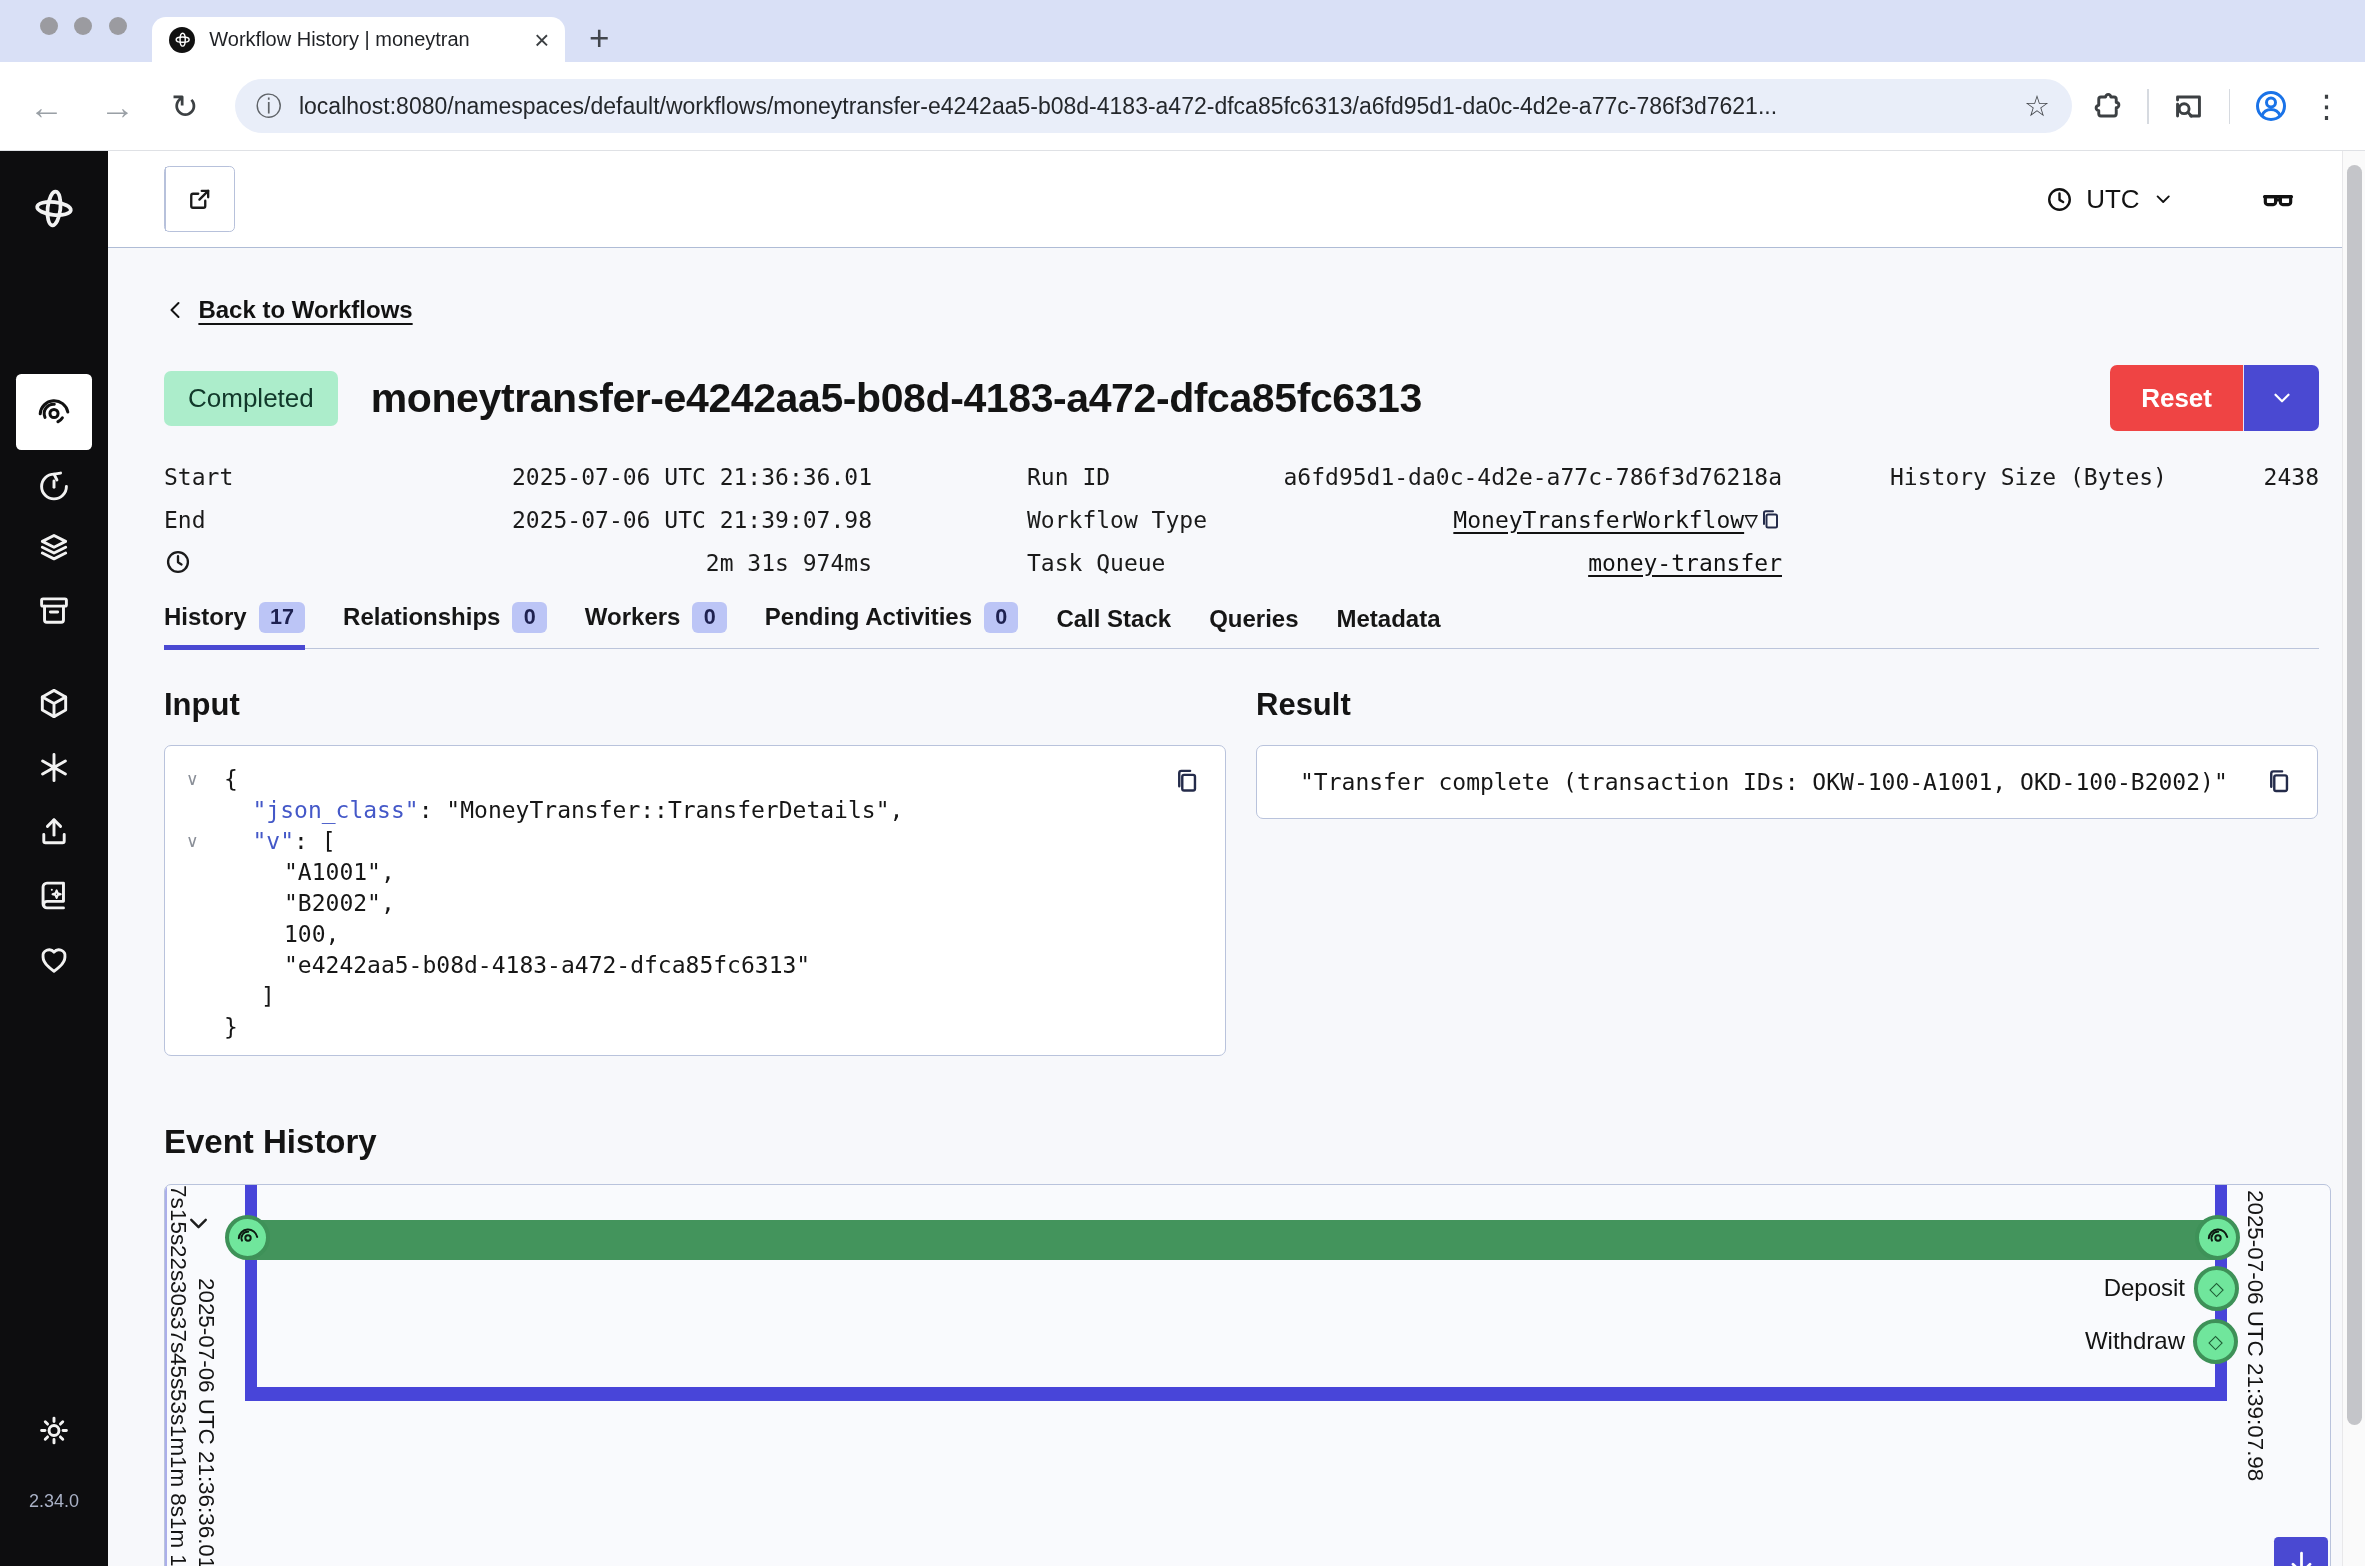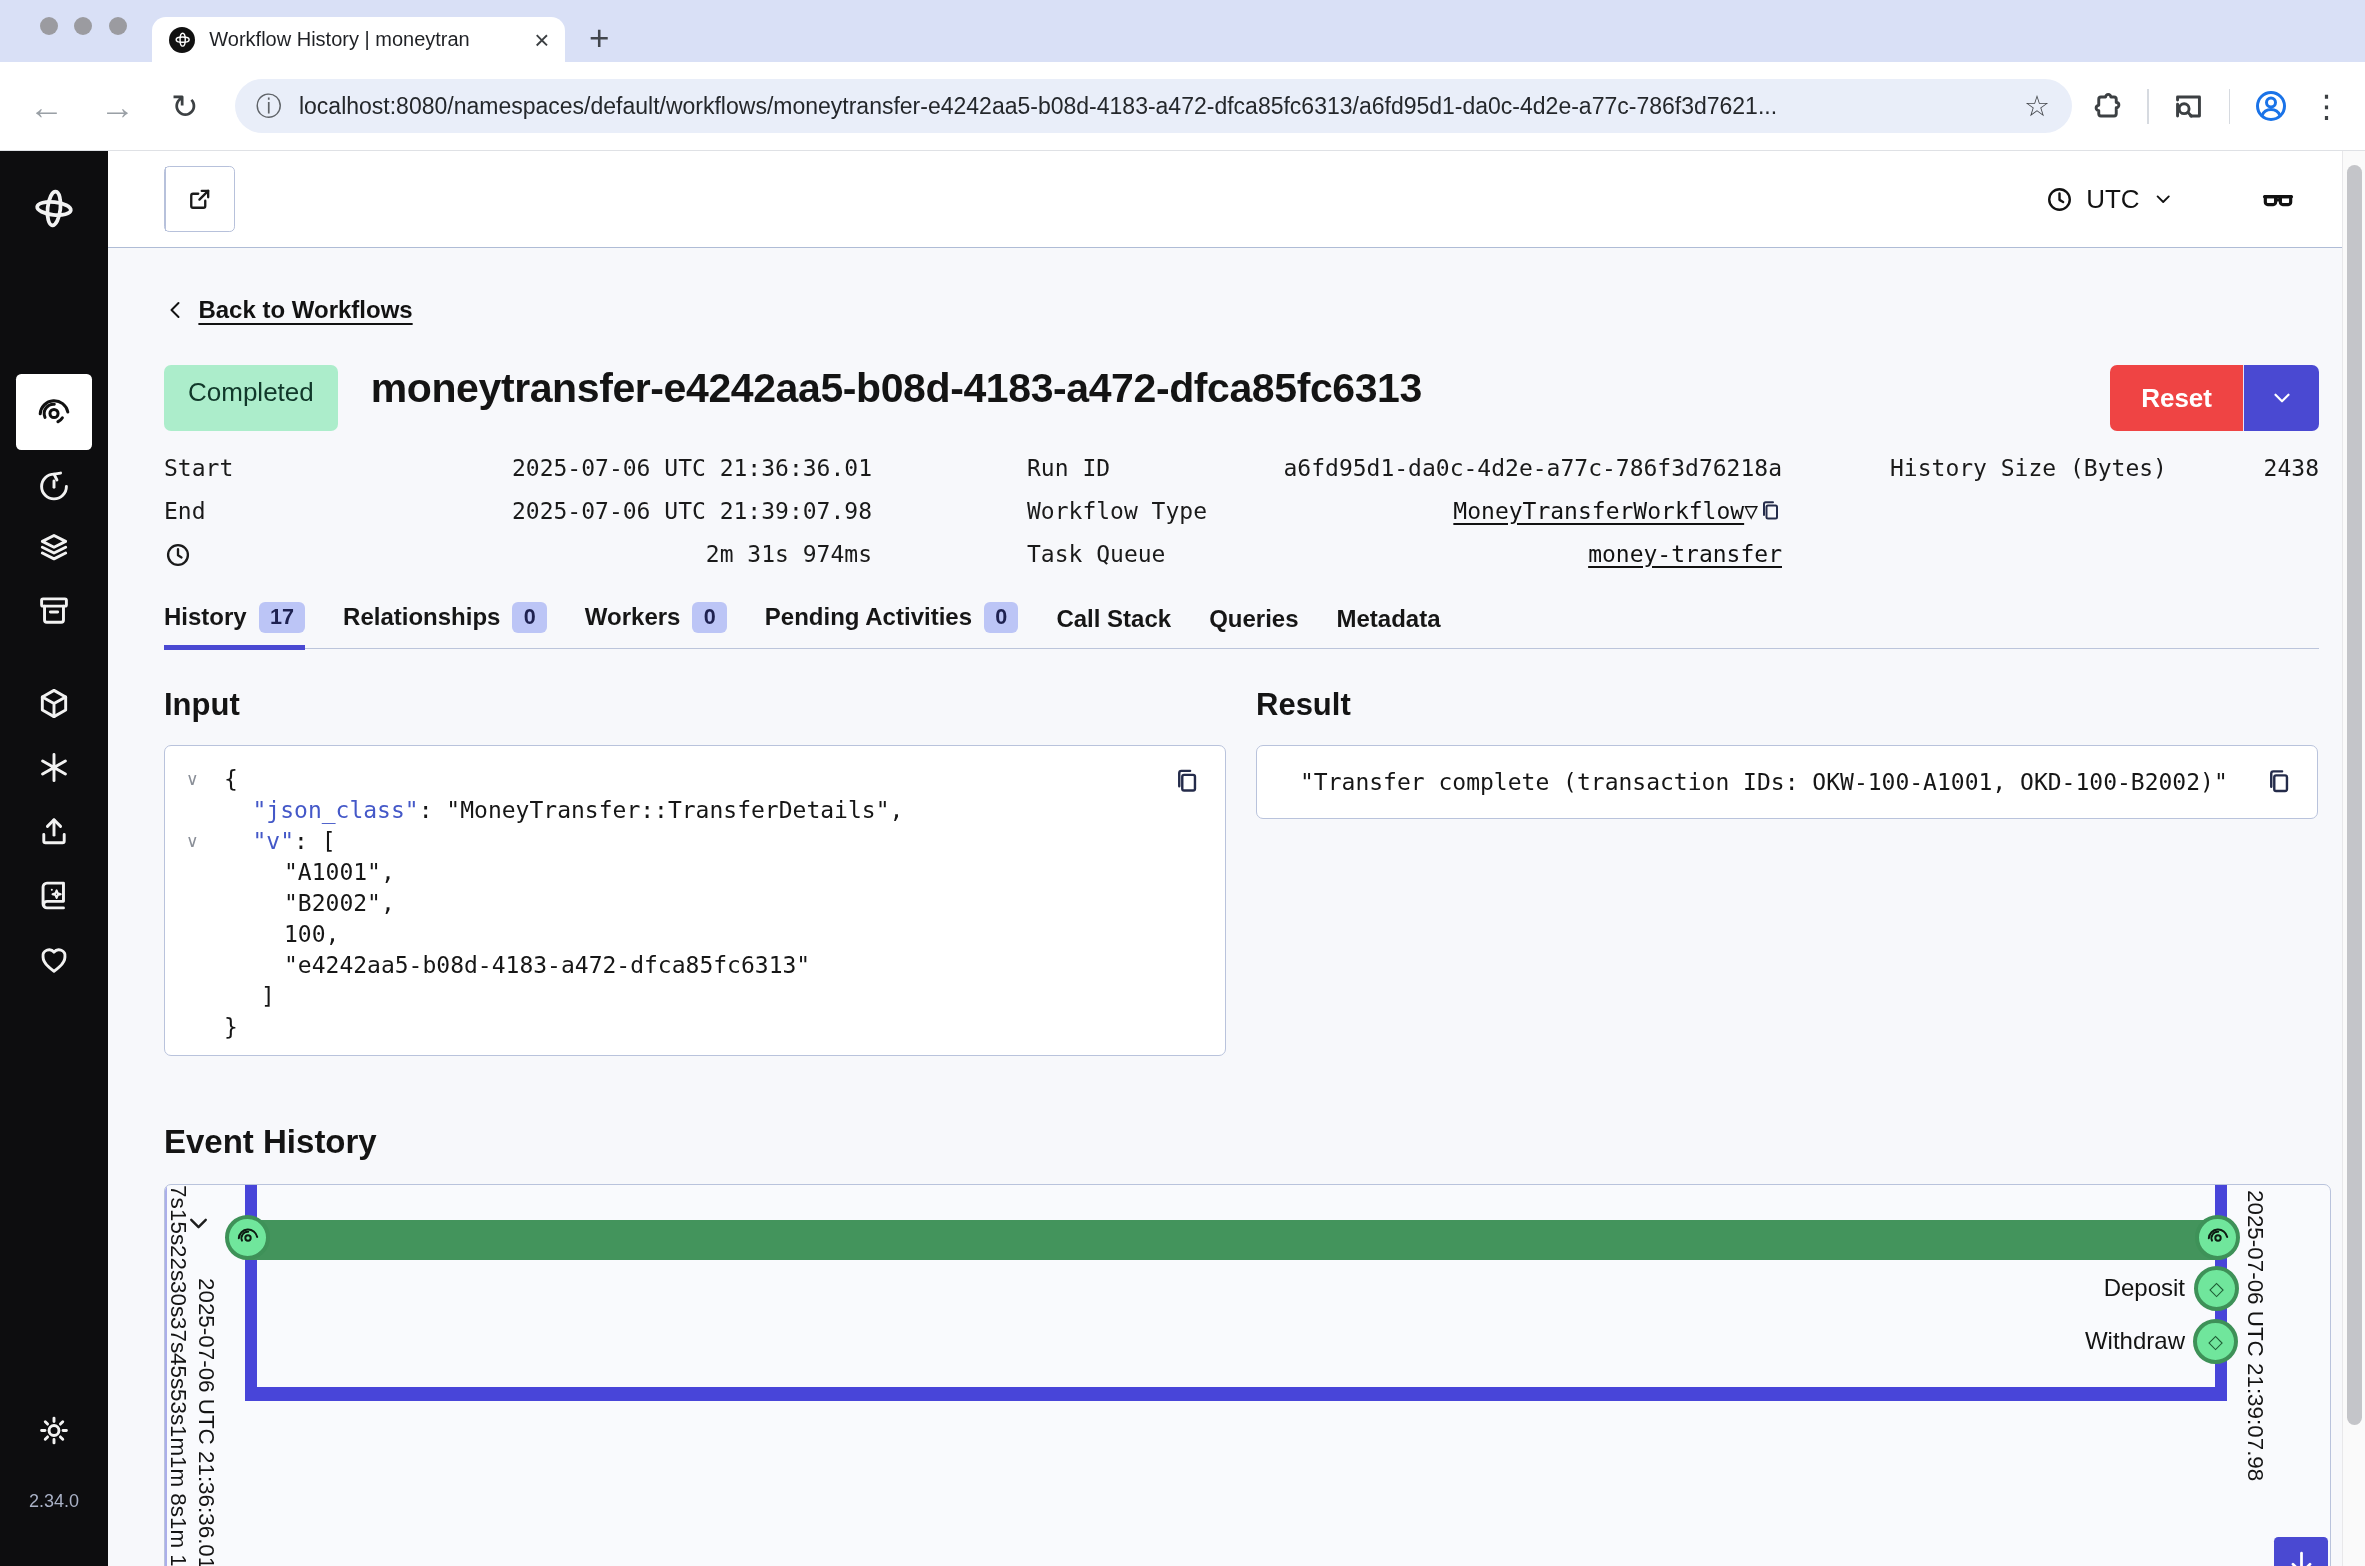--- a/index.html
+++ b/index.html
@@ -41,30 +41,30 @@
   .ns-open { width:69px; border-left:1.7px solid #B7C1DB; display:flex; align-items:center; justify-content:center; color:#1b1b1b; }
   .nav-right { margin-left:auto; margin-right:45px; display:flex; align-items:center; }
   .tz { display:flex; align-items:center; gap:12px; font-size:26px; font-weight:400; color:#121212; }
   .glasses { margin-left:85px; color:#121212; }
 
   #content { padding:0 23px 0 56px; flex:1; min-height:0; }
 
   .backrow { margin-top:48px; display:flex; align-items:center; gap:10.4px; color:#121212; }
   .backrow a { font-size:24px; font-weight:700; color:#121212; text-decoration:underline; text-underline-offset:5.2px; }
 
-  .titlerow { margin-top:41px; display:flex; }
+  .titlerow { margin-top:41px; display:flex; align-items:center; }
   .status-badge { background:#ACEDCB; color:#11382A; font-size:26px; font-weight:500; padding:12px 24px; border-radius:7px; }
   .wf-title { font-size:41px; font-weight:700; color:#141414; margin-left:33px; letter-spacing:-0.4px; flex:1; min-width:0; white-space:nowrap; }
   .reset-split { display:flex; flex:none; }
   .reset-main { background:#ef4444; color:#fff; font-size:26px; font-weight:600; padding:0 31px; height:66px; display:flex; align-items:center; border-radius:7px 0 0 7px; }
   .reset-caret { background:#4A49D2; color:#fff; width:76px; height:66px; display:flex; align-items:center; justify-content:center; border-left:1.7px solid rgba(255,255,255,.85); border-radius:0 7px 7px 0; }
 
   .details { margin-top:24px; display:flex; font-family:"DejaVu Sans Mono", monospace; font-size:23px; color:#1a1a1a; }
   .dcol { display:flex; flex-direction:column; gap:7.8px; }
-  .drow { display:flex; justify-content:space-between; align-items:flex-start; height:35px; }
+  .drow { display:flex; justify-content:space-between; align-items:flex-end; height:35px; }
   .dcol.a { width:708px; }
   .dcol.b { width:755px; margin-left:155px; }
   .dcol.c { flex:1; margin-left:108px; }
   .dlink { color:#121212; text-decoration:underline; text-underline-offset:4.3px; }
   .dval-ic { display:flex; align-items:center; gap:0; }
   .funnel { font-size:23px; color:#121212; }
   .copy-ic { color:#242B4A; }
 
   .tabsrow { margin-top:26px; display:flex; gap:38px; border-bottom:1.7px solid #BCC5DB; align-items:flex-end; }
   .ptab { display:flex; align-items:center; gap:12px; font-size:24px; font-weight:600; color:#161616; padding-bottom:12px; border-bottom:5.2px solid transparent; margin-bottom:-1.7px; }

